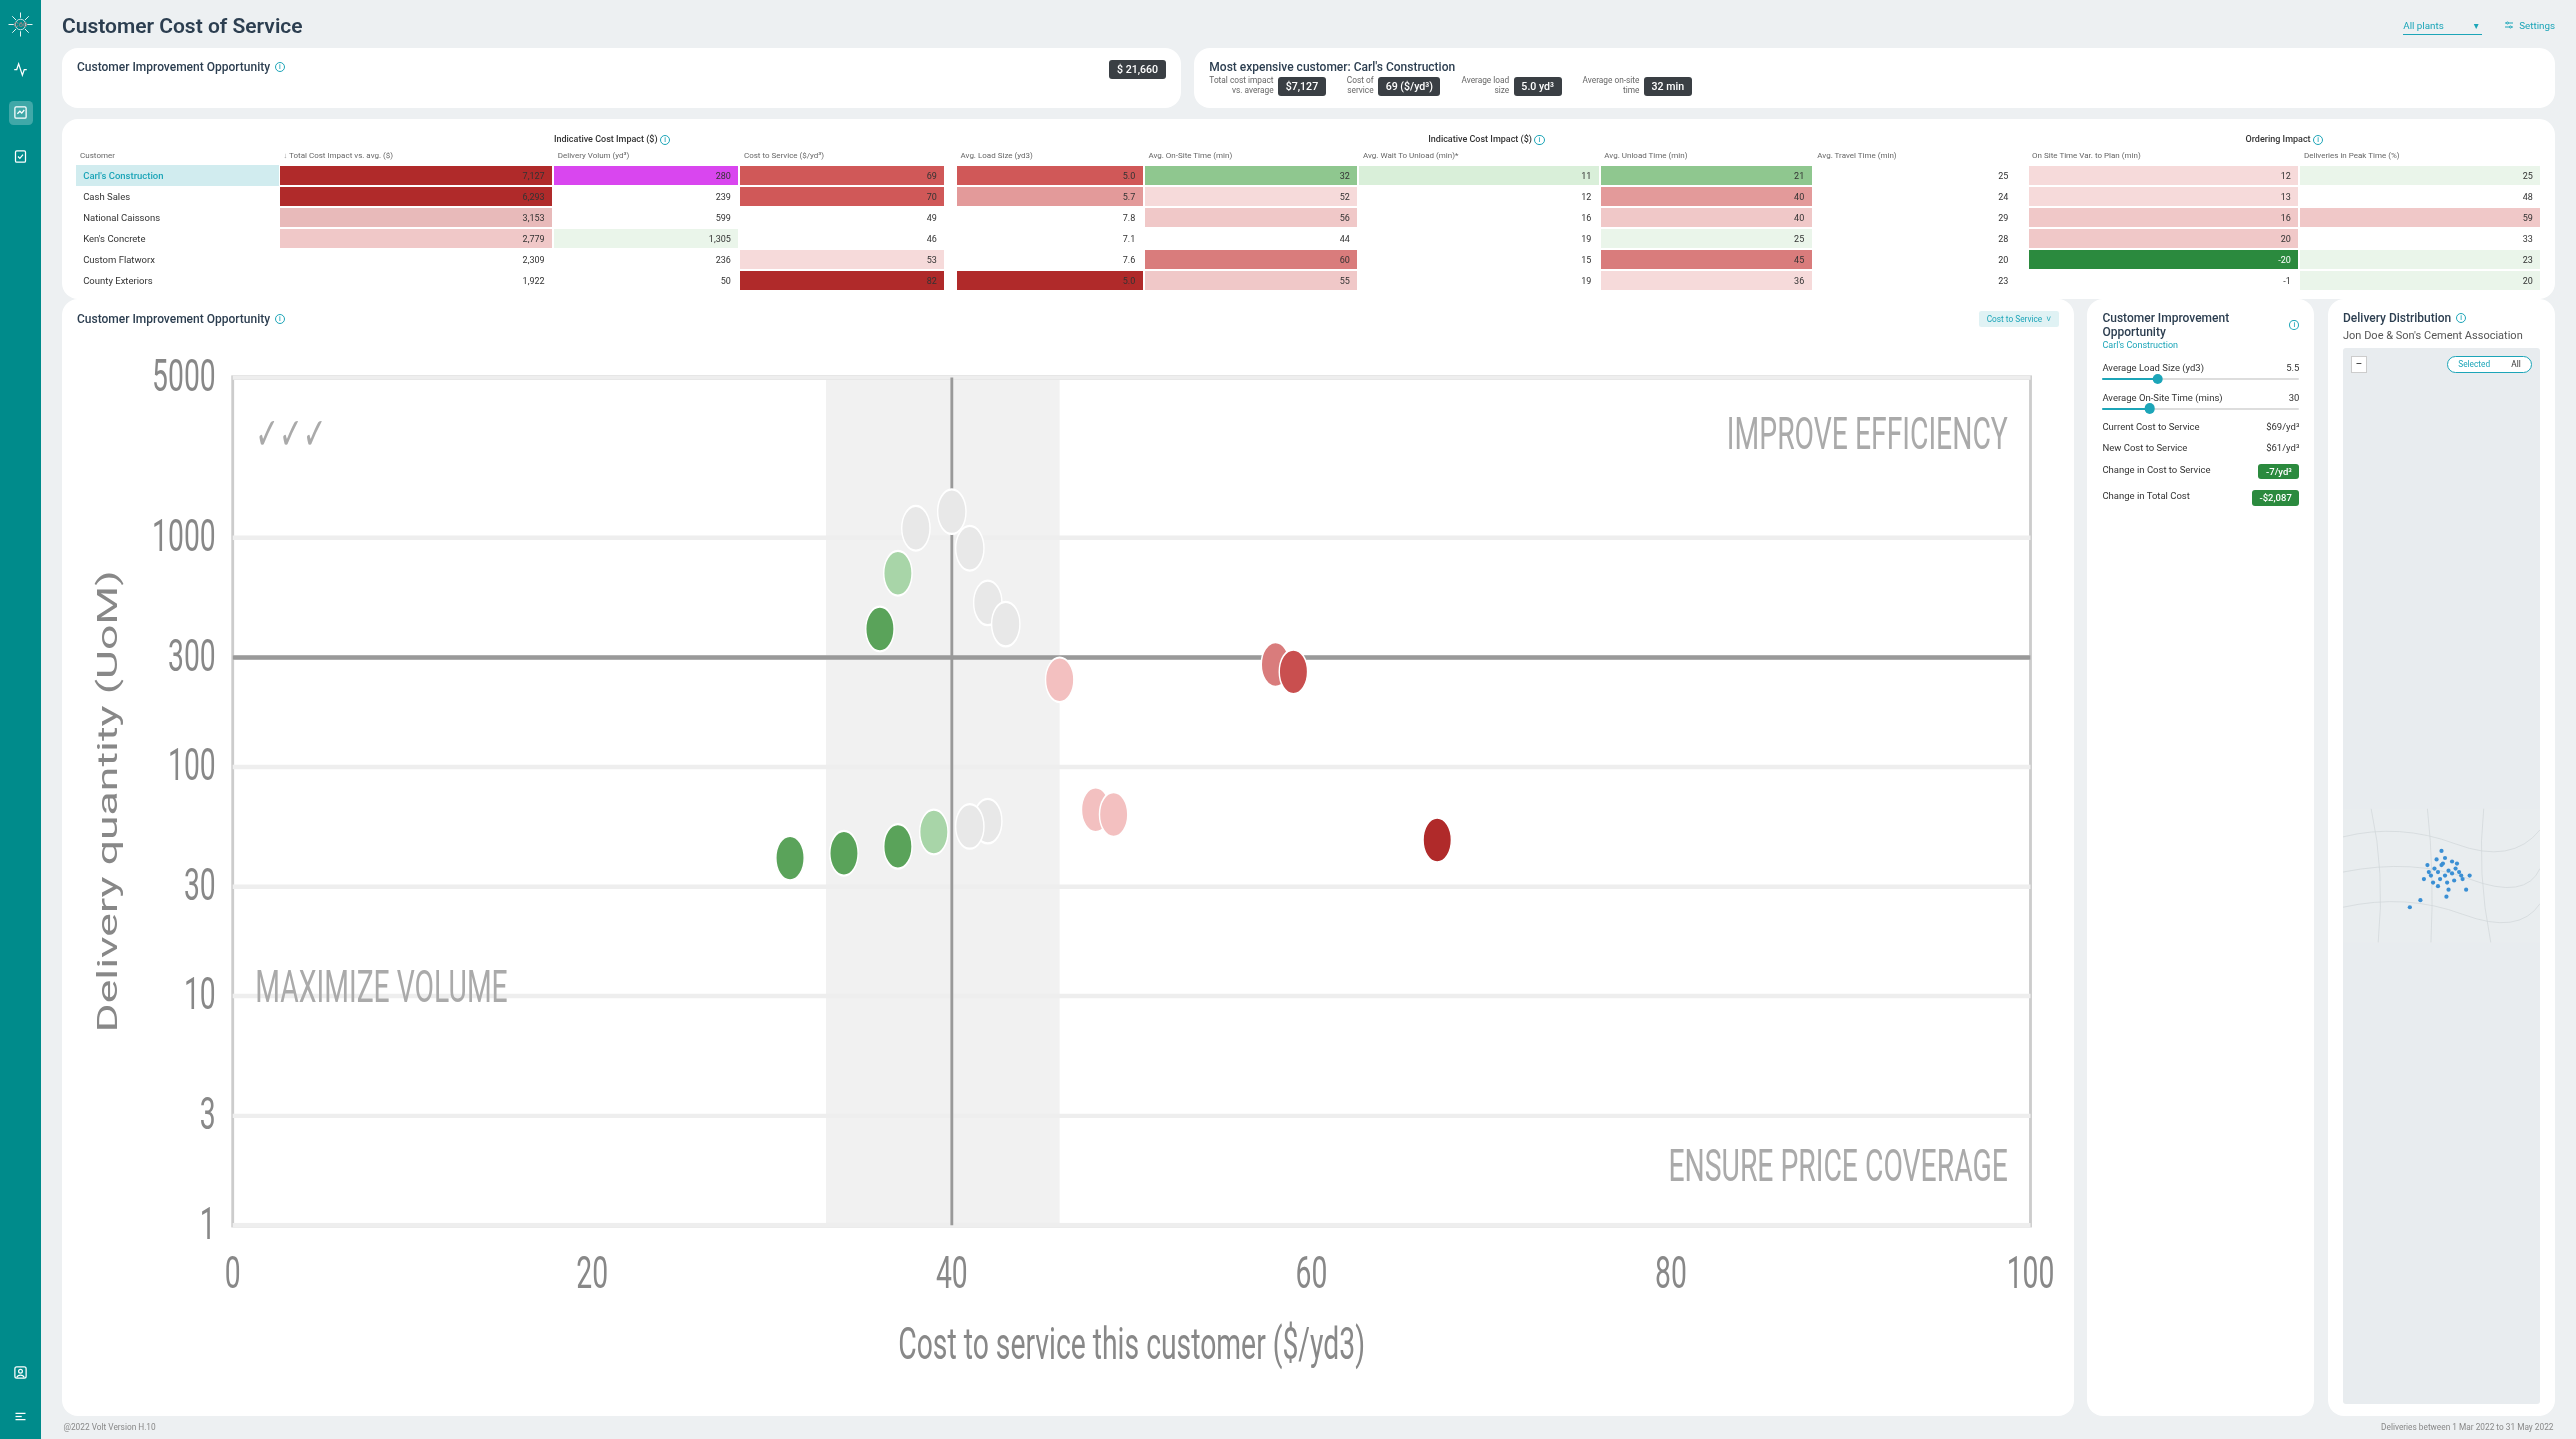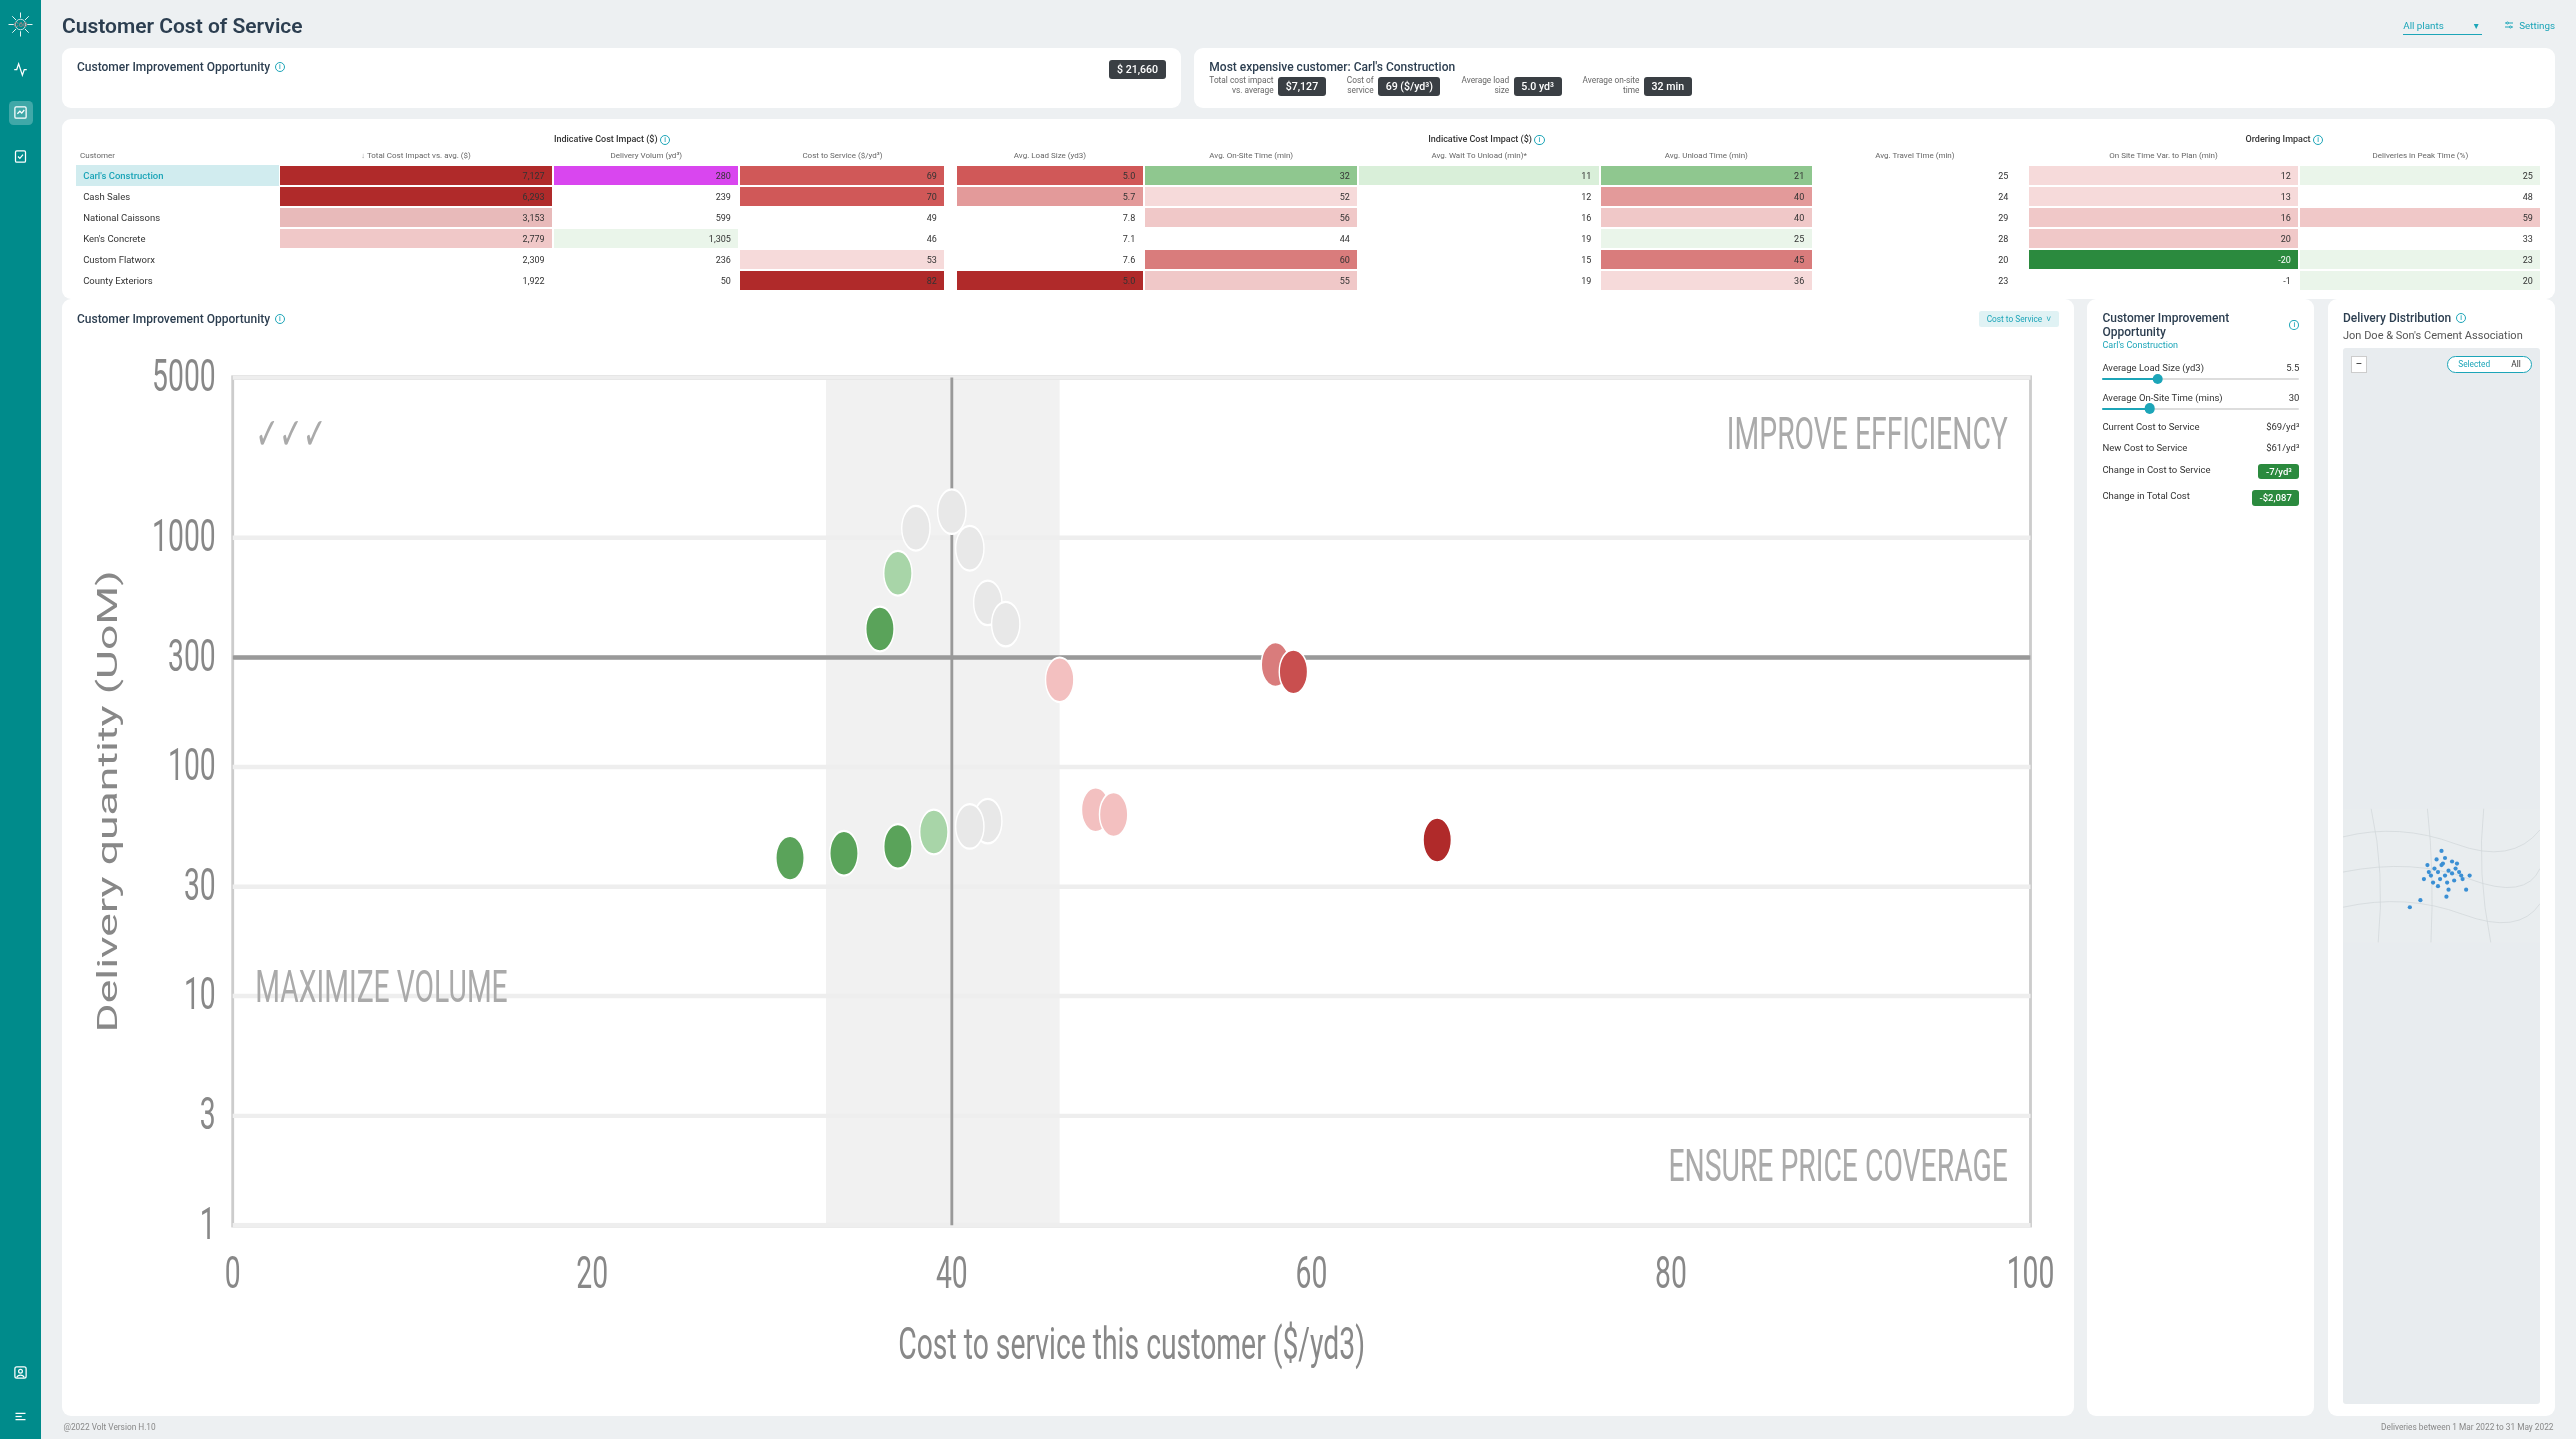--- a/index.html
+++ b/index.html
@@ -10,31 +10,31 @@
 .nav-icon.active{background:rgba(255,255,255,0.25)}
 .nav-spacer{flex:1}
 .main{flex:1;display:flex;flex-direction:column;padding:13.6px 21px 6px 21px;overflow:auto}
 .header{display:flex;align-items:center;margin-bottom:10.6px}
 .page-title{font-size:21px;font-weight:600;color:#2c3e50}
 .header-right{margin-left:auto;display:flex;align-items:center;gap:21px}
 .plant-select{color:#1ca5b8;background:none;border:none;border-bottom:0.8px solid #1ca5b8;padding:3px 38px 3px 0;font-size:9.8px;cursor:pointer;position:relative}
 .plant-select::after{content:'▾';position:absolute;right:3px;color:#1ca5b8}
 .settings-link{color:#1ca5b8;display:flex;align-items:center;gap:4.5px;cursor:pointer}
 .row{display:flex;gap:13.6px;margin-bottom:10.6px}
-.card{background:#fff;border-radius:9px;padding:12px 15px}
+.card{background:#fff;border-radius:16px;padding:12px 15px}
 .card-title{font-size:12px;font-weight:500;color:#2c3e50;display:flex;align-items:center;gap:4.5px}
 .info-icon{width:10.6px;height:10.6px;border:1.1px solid #1ca5b8;border-radius:50%;display:inline-flex;align-items:center;justify-content:center;font-size:6.8px;color:#1ca5b8;cursor:pointer}
 .pill-dark{background:#3a3f44;color:#fff;padding:3px 7.6px;border-radius:3px;font-size:10.6px;font-weight:500}
 .exp-card{flex:1;display:flex;flex-direction:column;gap:2px}
 .exp-stats{display:flex;gap:21px}
 .exp-stat{display:flex;align-items:center;gap:4.5px}
 .exp-label{font-size:8.3px;color:#666;text-align:right;line-height:1.2}
 .table-card{padding:10.6px 13.6px 7.6px 13.6px}
 .tbl{width:100%;border-collapse:collapse;font-size:9px}
-.tbl th{font-weight:400;color:#666;font-size:8px;text-align:center;padding:4.5px 4.5px;line-height:1.2;vertical-align:bottom}
+.tbl th{font-weight:400;color:#666;font-size:8px;text-align:left;padding:4.5px 4.5px;line-height:1.2;vertical-align:bottom}
 .tbl th.name{text-align:left}
 .grp-hdr th{font-size:9px;color:#333;font-weight:500;text-align:center;padding-bottom:1.5px}
 .tbl td{padding:0;text-align:right;height:21px}
 .tbl td.name{text-align:left;padding-left:7.6px;font-size:9.5px;color:#333}
 .tbl tr.sel td.name{background:#d1ecef;color:#1ca5b8;font-weight:500}
 .cell{display:block;padding:4.5px 7.6px;border:0.8px solid #fff}
 .gap-col{width:10.6px}
 .tot-row td{font-weight:600;padding:7.6px 7.6px 3px 7.6px;border-top:0.8px solid #e0e0e0}
 .sort-icon{font-size:7.6px;color:#999}
 .bottom-row{display:flex;gap:13.6px;flex:1;min-height:0}

